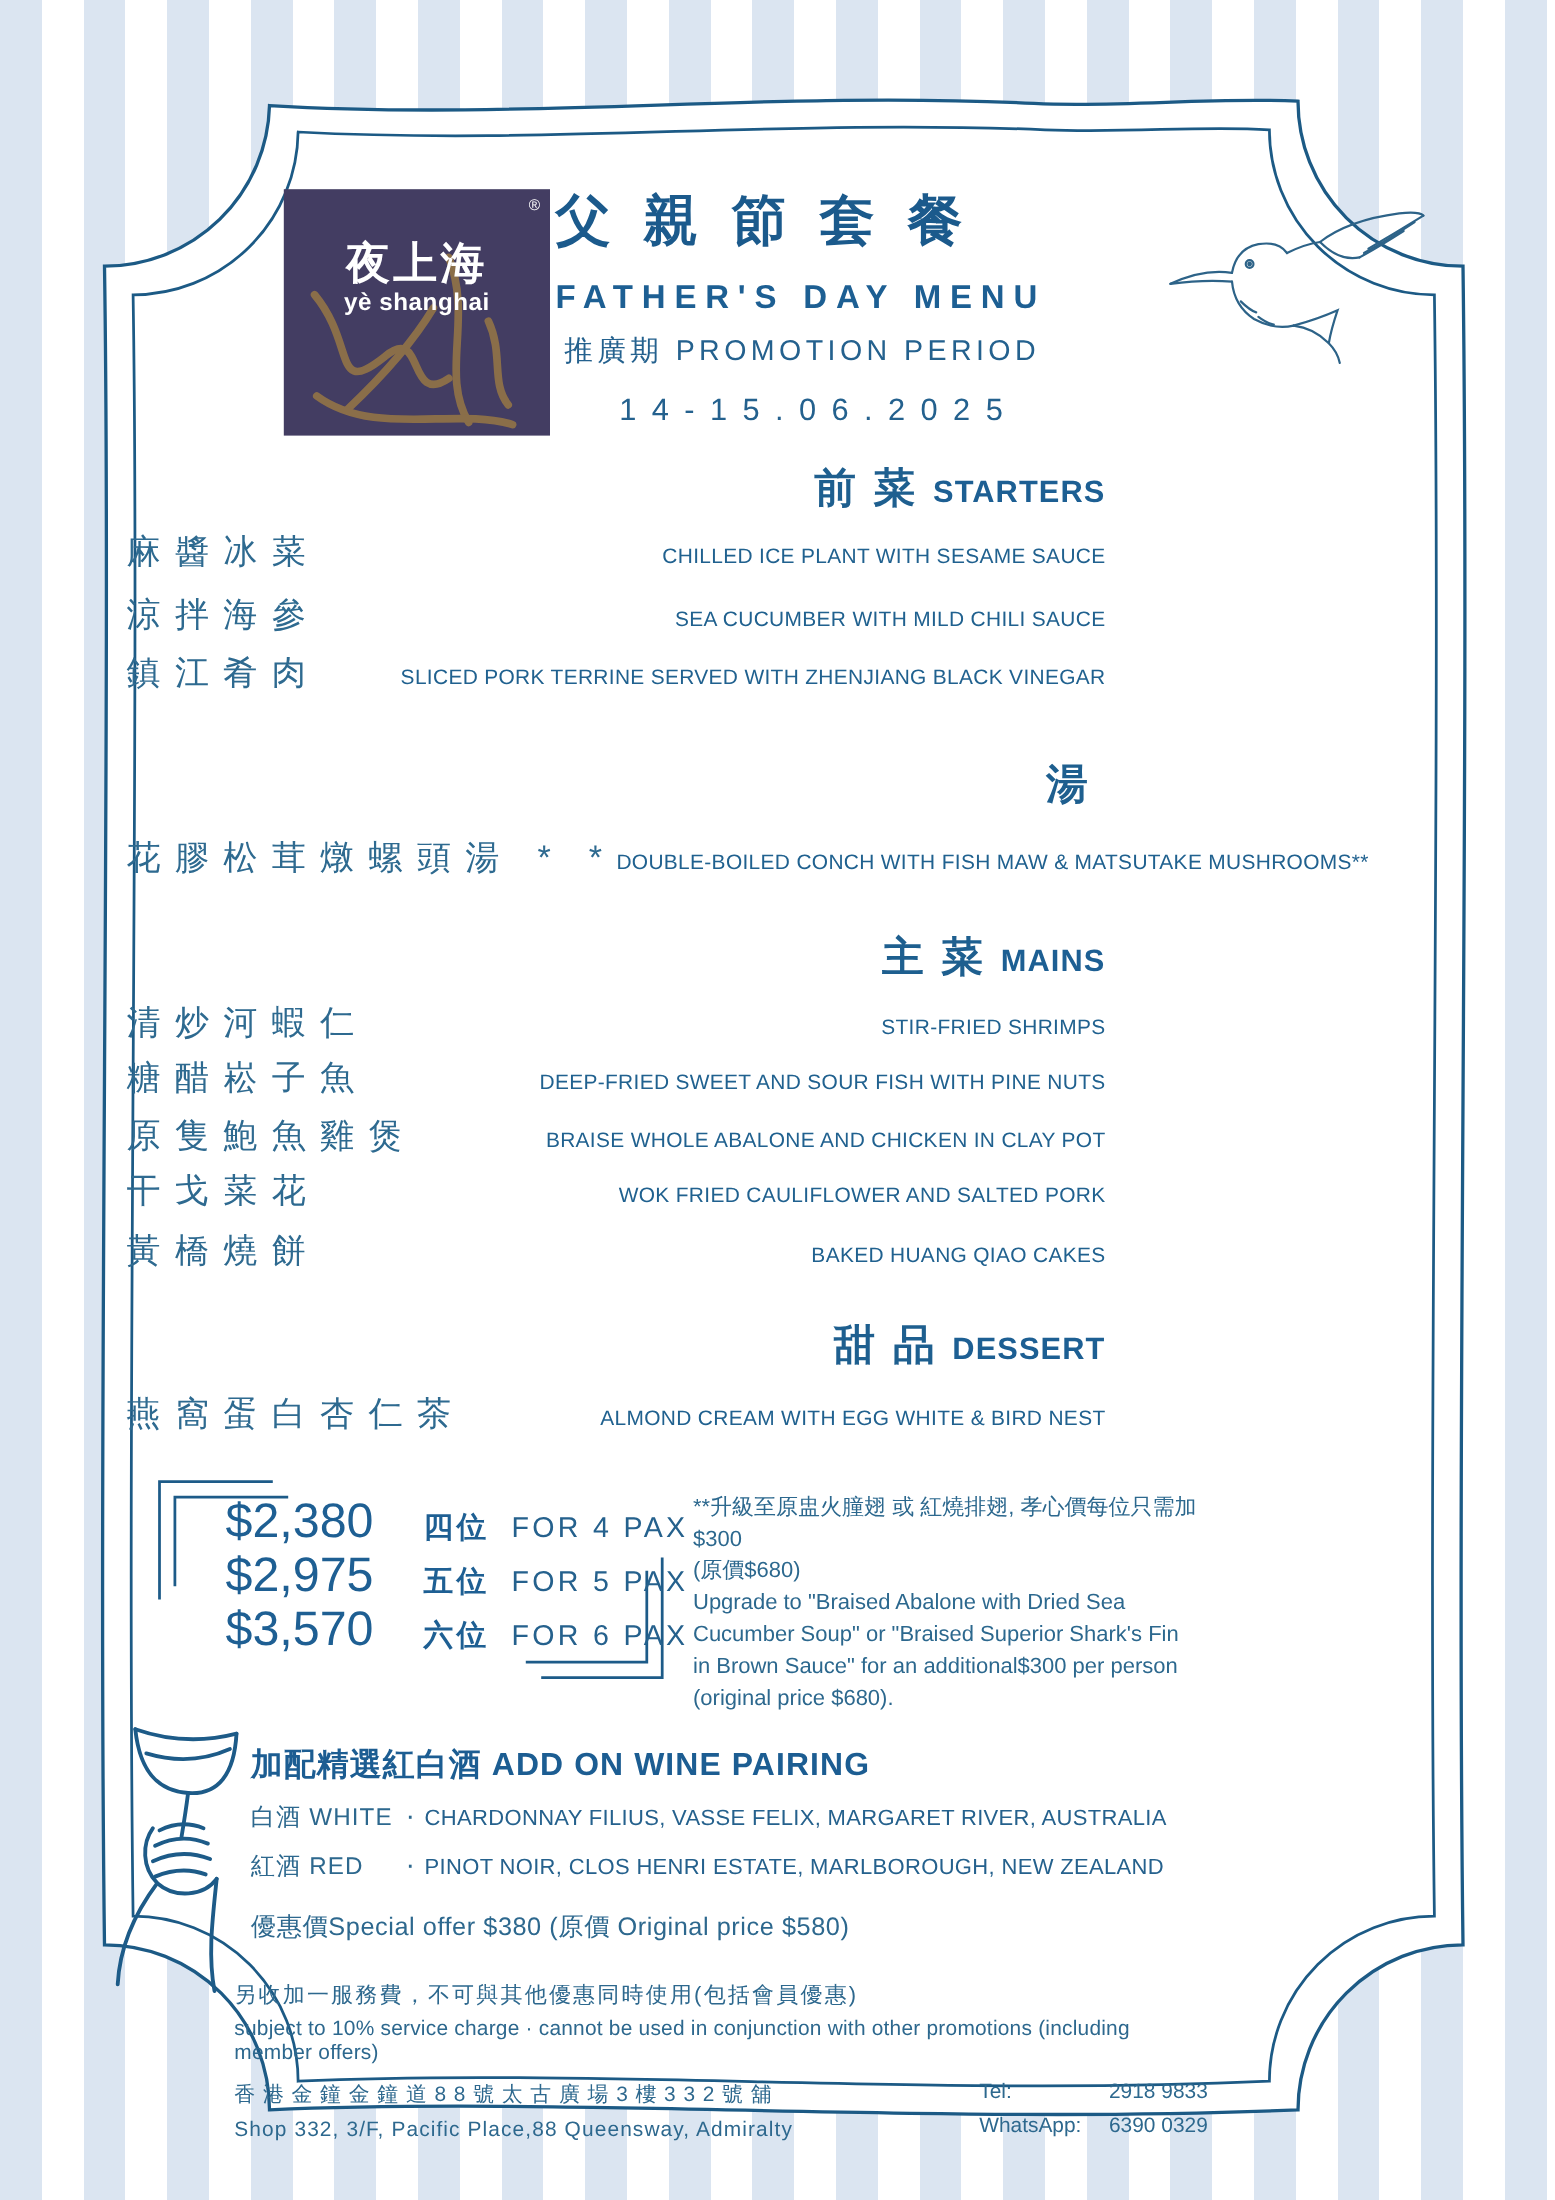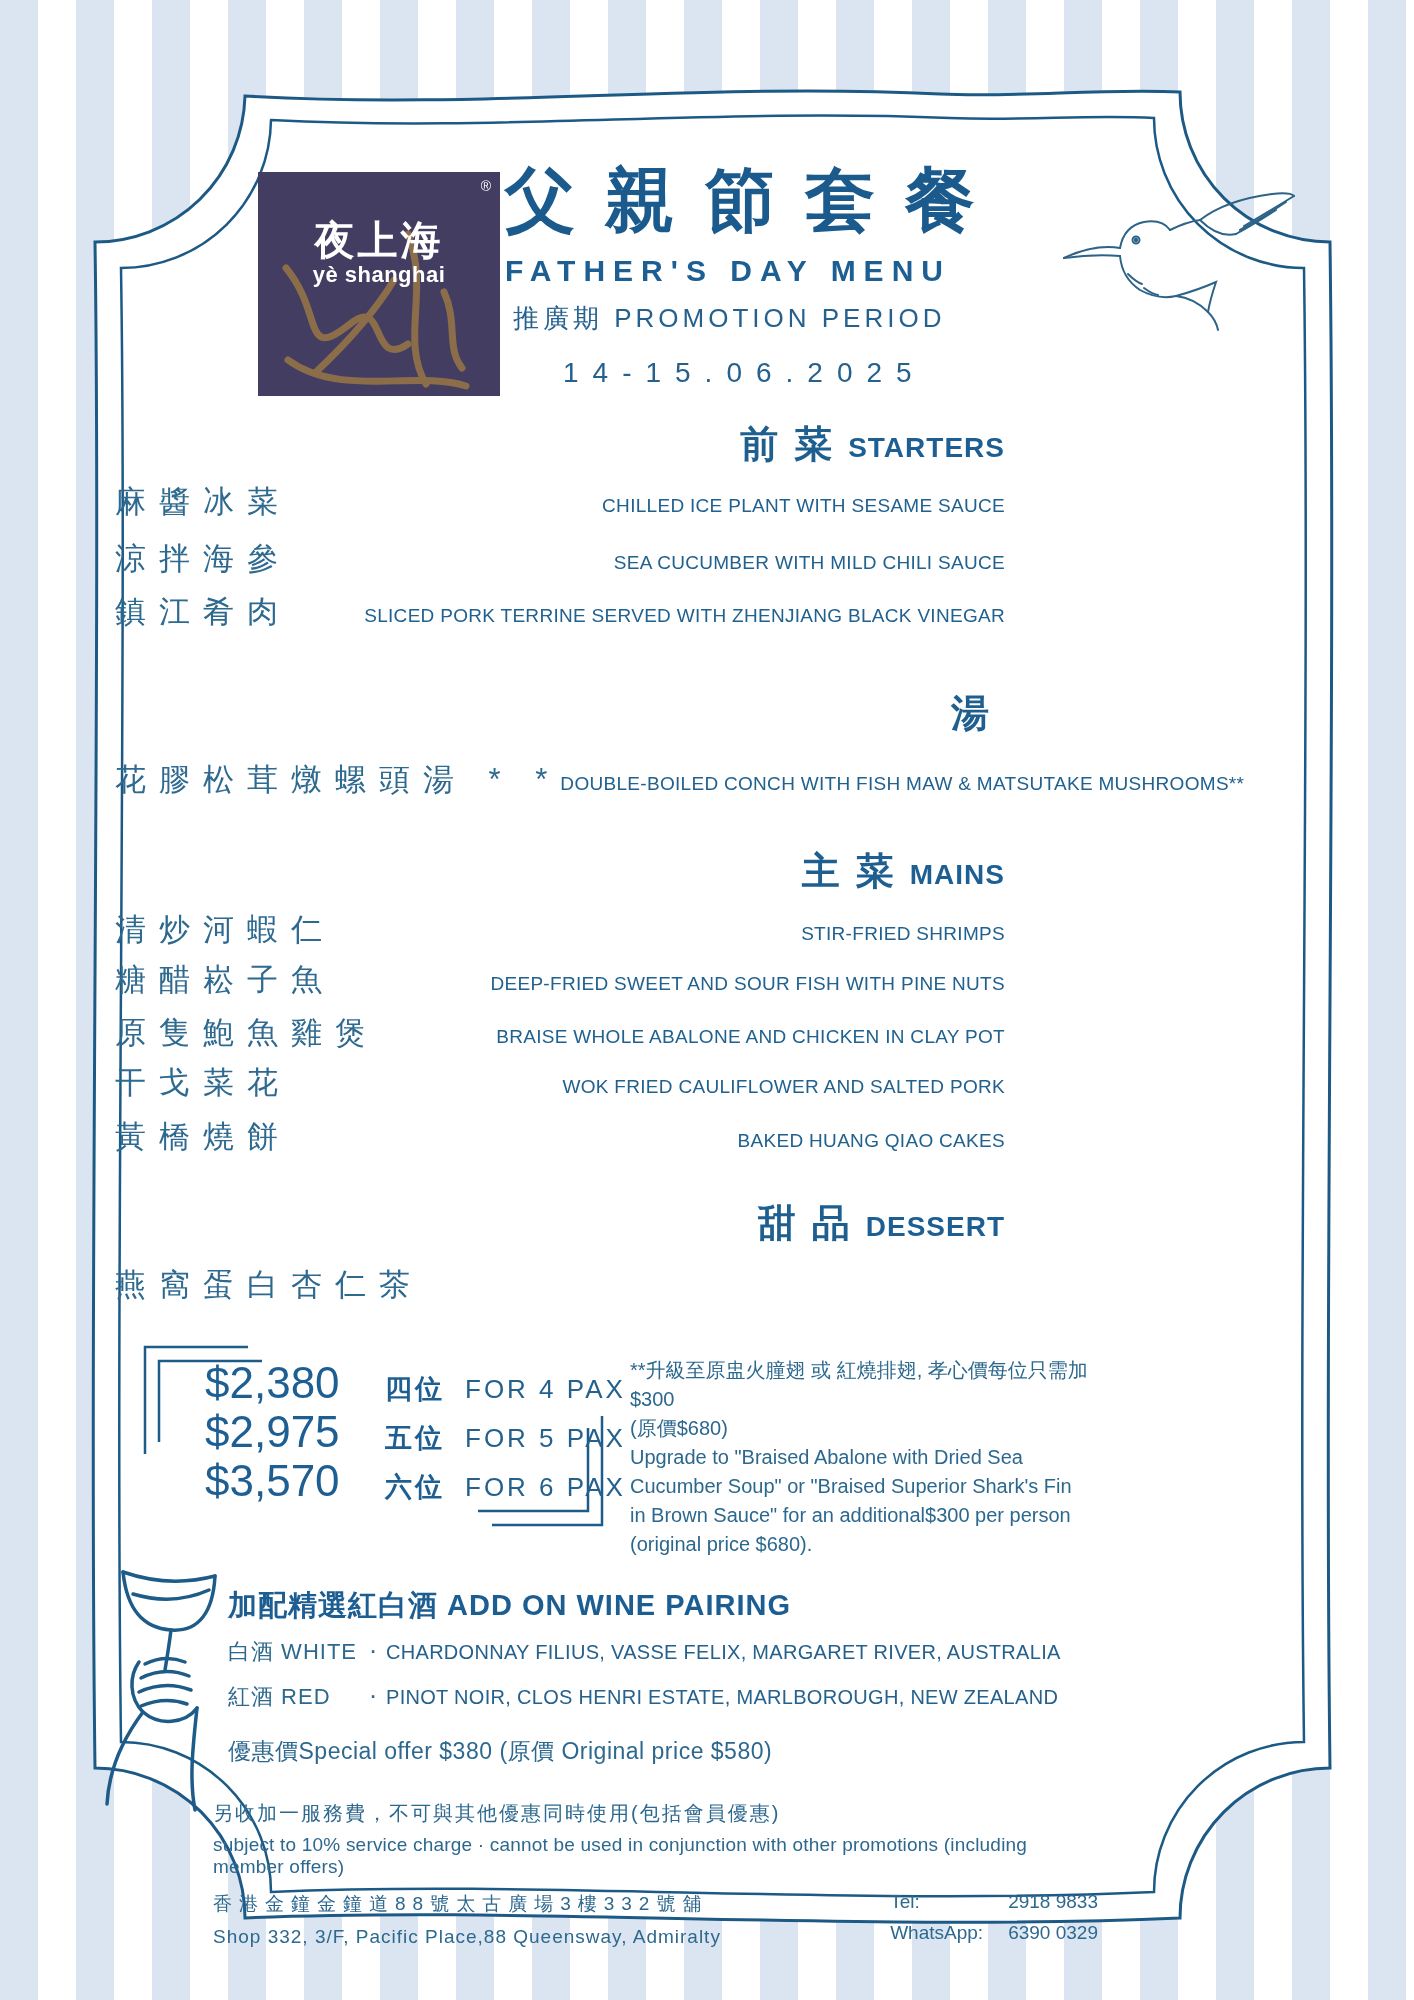--- a/index.html
+++ b/index.html
@@ -14,21 +14,21 @@
 
   
   .logo{position:absolute;left:258px;top:172px;width:242px;height:224px;background:#433d62;color:#fff;overflow:hidden;}
   .logo .scribble{position:absolute;left:0;top:0;}
   .logo-text{position:relative;text-align:center;margin-top:46px;}
   .logo-zh{font-size:40px;font-weight:bold;letter-spacing:3px;line-height:44px;}
   .logo-py{font-size:22px;font-weight:bold;letter-spacing:0.5px;}
   .reg{position:absolute;top:6px;right:9px;font-size:14px;color:#fff;}
 
   .header-text{position:absolute;left:505px;top:150px;width:600px;color:#1b5a8c;}
-  .t-zh{font-size:70px;line-height:100px;font-weight:bold;letter-spacing:30px;white-space:nowrap;}
+  .t-zh{font-size:50px;line-height:100px;font-weight:bold;letter-spacing:30px;white-space:nowrap;}
   .t-en{font-size:30px;font-weight:bold;letter-spacing:8px;margin-top:4px;color:#1d5f93;white-space:nowrap;}
   .t-promo{font-size:26px;letter-spacing:4px;margin-top:13px;margin-left:8px;color:#24618e;white-space:nowrap;}
   .t-date{font-size:28px;letter-spacing:14px;margin-top:21px;margin-left:58px;color:#24618e;white-space:nowrap;}
 
   .bird{position:absolute;left:1058px;top:186px;}
 
   
   .menu{position:absolute;left:115px;top:420px;width:890px;}
   .sec-h{display:flex;justify-content:flex-end;align-items:baseline;line-height:48px;height:48px;}
   .sec-h .zh{font-size:38px;font-weight:bold;letter-spacing:16px;color:#1e5f8f;}
@@ -188,20 +188,21 @@
       <span class="zh">黃橋燒餅</span>
       <span class="en">BAKED HUANG QIAO CAKES</span>
     </div>
 
     <div class="sec-h" style="margin-top:42px">
       <span class="zh">甜品</span>
       <span class="en">DESSERT</span>
     </div>
     <div class="row" style="margin-top:18px">
       <span class="zh">燕窩蛋白杏仁茶</span>
+      <span class="en">ALMOND CREAM WITH EGG WHITE &amp; BIRD NEST</span>
     </div>
   </div>
 
   <svg class="brackets" width="470" height="185" viewBox="0 0 470 185">
     <g fill="none" stroke="#1d5b88" stroke-width="2.5">
       <path d="M108,3 H5 V110"></path>
       <path d="M122,17 H19 V98"></path>
       <path d="M352,181 H462 V72"></path>
       <path d="M338,167 H448 V84"></path>
     </g>

